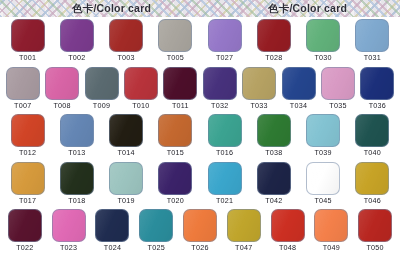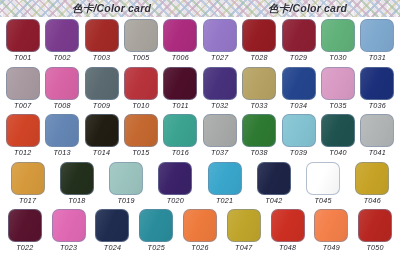--- a/index.html
+++ b/index.html
@@ -16,21 +16,20 @@
   }
 
   #card {
     width: 400px;
     height: 256px;
     position: relative;
     box-sizing: border-box;
     background: #ffffff;
     display: flex;
     flex-direction: column;
-    font-style: italic;
   }
 
   
   #header-band {
     position: relative;
     height: 17px;
     width: 100%;
     flex: 0 0 17px;
     overflow: hidden;
     background-color: #e9e6ea;
@@ -132,36 +131,28 @@
         </div>
         <div class="swatch-cell">
           <div class="swatch-chip" style="background-color: rgb(163, 42, 38);"></div>
           <div class="swatch-label">T003</div>
         </div>
         <div class="swatch-cell">
           <div class="swatch-chip" style="background-color: rgb(169, 165, 158);"></div>
           <div class="swatch-label">T005</div>
         </div>
         <div class="swatch-cell">
-          <div class="swatch-chip" style="background-color: rgb(173, 43, 126);"></div>
-          <div class="swatch-label">T006</div>
-        </div>
-        <div class="swatch-cell">
           <div class="swatch-chip" style="background-color: rgb(149, 119, 200);"></div>
           <div class="swatch-label">T027</div>
         </div>
         <div class="swatch-cell">
           <div class="swatch-chip" style="background-color: rgb(149, 28, 34);"></div>
           <div class="swatch-label">T028</div>
         </div>
         <div class="swatch-cell">
-          <div class="swatch-chip" style="background-color: rgb(141, 31, 51);"></div>
-          <div class="swatch-label">T029</div>
-        </div>
-        <div class="swatch-cell">
           <div class="swatch-chip" style="background-color: rgb(97, 177, 122);"></div>
           <div class="swatch-label">T030</div>
         </div>
         <div class="swatch-cell">
           <div class="swatch-chip" style="background-color: rgb(127, 169, 207);"></div>
           <div class="swatch-label">T031</div>
         </div>
       </div>
       <div class="swatch-row">
         <div class="swatch-cell">
@@ -220,39 +211,31 @@
         </div>
         <div class="swatch-cell">
           <div class="swatch-chip" style="background-color: rgb(196, 104, 47);"></div>
           <div class="swatch-label">T015</div>
         </div>
         <div class="swatch-cell">
           <div class="swatch-chip" style="background-color: rgb(59, 163, 145);"></div>
           <div class="swatch-label">T016</div>
         </div>
         <div class="swatch-cell">
-          <div class="swatch-chip" style="background-color: rgb(168, 170, 169);"></div>
-          <div class="swatch-label">T037</div>
-        </div>
-        <div class="swatch-cell">
           <div class="swatch-chip" style="background-color: rgb(46, 122, 50);"></div>
           <div class="swatch-label">T038</div>
         </div>
         <div class="swatch-cell">
           <div class="swatch-chip" style="background-color: rgb(131, 195, 210);"></div>
           <div class="swatch-label">T039</div>
         </div>
         <div class="swatch-cell">
           <div class="swatch-chip" style="background-color: rgb(31, 83, 80);"></div>
           <div class="swatch-label">T040</div>
         </div>
-        <div class="swatch-cell">
-          <div class="swatch-chip" style="background-color: rgb(178, 181, 182);"></div>
-          <div class="swatch-label">T041</div>
-        </div>
       </div>
       <div class="swatch-row">
         <div class="swatch-cell">
           <div class="swatch-chip" style="background-color: rgb(214, 154, 60);"></div>
           <div class="swatch-label">T017</div>
         </div>
         <div class="swatch-cell">
           <div class="swatch-chip" style="background-color: rgb(35, 48, 28);"></div>
           <div class="swatch-label">T018</div>
         </div>

